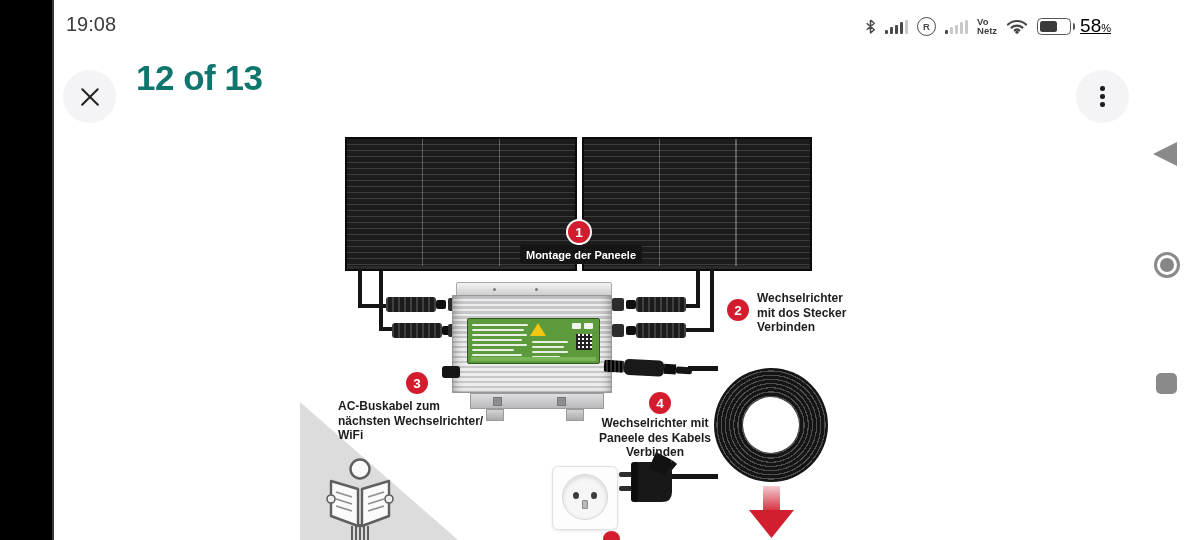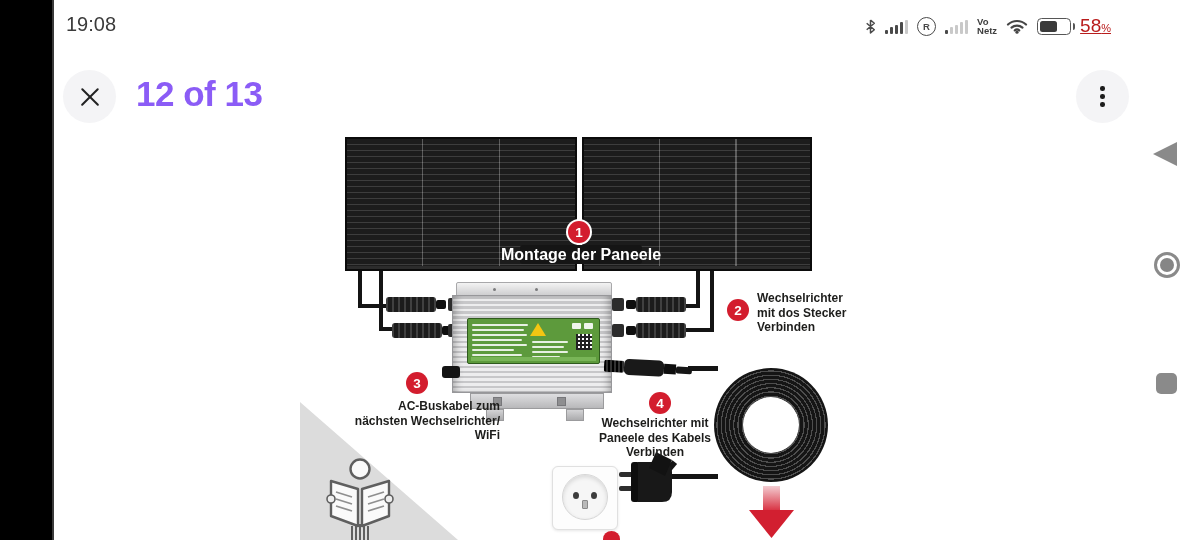--- a/index.html
+++ b/index.html
@@ -13,28 +13,28 @@
   .sicons{position:absolute;right:97px;top:11px;height:30px;display:flex;align-items:center;gap:9px;z-index:8;color:#454545;}
   .sig{display:flex;align-items:flex-end;gap:2px;height:15px;}
   .sig i{display:block;width:3px;border-radius:1px;background:#c9c9c9;}
   .sig i.f{background:#4a4a4a;}
   .roam{width:17px;height:17px;border:1.6px solid #4a4a4a;border-radius:50%;display:flex;align-items:center;justify-content:center;
         font-size:9.5px;font-weight:700;color:#4a4a4a;}
   .vowifi{font-size:9.5px;line-height:9.5px;font-weight:600;color:#3f3f3f;}
   .batt{position:relative;width:32px;height:15px;border:1.6px solid #565656;border-radius:4.5px;}
   .batt .fill{position:absolute;left:2px;top:2px;bottom:2px;width:17px;background:#3a3a3a;border-radius:2.5px;}
   .batt:after{content:"";position:absolute;right:-5px;top:4px;width:2.5px;height:7px;background:#565656;border-radius:0 2px 2px 0;}
-  .pct{font-size:19px;color:#b91c1c;text-decoration:underline;}
+  .pct{font-size:19px;color:#000000;text-decoration:underline;}
   .pct small{font-size:11px;}
   
   .circle-btn{position:absolute;width:53px;height:53px;border-radius:50%;background:#f4f4f6;display:flex;align-items:center;justify-content:center;z-index:8;cursor:pointer;}
   .xwrap{position:relative;width:24px;height:24px;}
   .xwrap i{position:absolute;left:0;top:11px;width:24px;height:2.2px;background:#222;border-radius:1px;}
   .xwrap i:first-child{transform:rotate(45deg);} .xwrap i:last-child{transform:rotate(-45deg);}
-  .title{position:absolute;left:136px;top:74px;font-size:35px;font-weight:800;color:#8b5cf6;letter-spacing:-.5px;z-index:8;}
+  .title{position:absolute;left:136px;top:58px;font-size:35px;font-weight:800;color:#0f766e;letter-spacing:-.5px;z-index:8;}
   .kebab{display:flex;flex-direction:column;gap:3.5px;}
   .kebab i{width:4.5px;height:4.5px;border-radius:50%;background:#1c1c1c;}
   
   .nav-back{position:absolute;left:1153px;top:142px;width:0;height:0;border-top:12px solid transparent;border-bottom:12px solid transparent;border-right:24px solid #8a8a8a;z-index:9;cursor:pointer;}
   .nav-home{position:absolute;left:1154px;top:252px;width:26px;height:26px;border:3px solid #8a8a8a;border-radius:50%;box-sizing:border-box;z-index:9;cursor:pointer;}
   .nav-home i{position:absolute;left:3px;top:3px;width:14px;height:14px;border-radius:50%;background:#868686;}
   .nav-recents{position:absolute;left:1156px;top:373px;width:21px;height:21px;background:#8a8a8a;border-radius:5px;z-index:9;cursor:pointer;}
   
   .watermark{position:absolute;right:6px;top:484px;font-size:38px;font-weight:700;letter-spacing:2px;color:#f1f1f1;
              -webkit-text-stroke:2px #dcdcdc;z-index:7;white-space:nowrap;}
@@ -84,21 +84,21 @@
           box-sizing:border-box;box-shadow:inset 0 2px 4px rgba(0,0,0,.12);}
   .hole{position:absolute;width:6px;height:7px;border-radius:50%;background:#3c3c3c;}
   .pin{position:absolute;left:582px;top:500px;width:6px;height:9px;background:#b9b9b9;border:1px solid #8a8a8a;box-sizing:border-box;border-radius:1px;}
   .arrow-shaft{position:absolute;left:763px;top:486px;width:17px;height:26px;background:linear-gradient(180deg,#f3ccd1,#d7293a);}
   .arrow-head{position:absolute;left:749px;top:510px;width:45px;height:28px;background:#d21f30;clip-path:polygon(0 0,100% 0,50% 100%);}
   .cut-dot{position:absolute;left:603px;top:531px;width:17px;height:16px;border-radius:50%;background:#d31d2e;}
   .corner-tri{position:absolute;left:300px;top:402px;width:158px;height:138px;background:#dcdcdc;clip-path:polygon(0 0,0 100%,100% 100%);}
   .badge{position:absolute;width:22px;height:22px;border-radius:50%;background:#d31d2e;color:#fff;display:flex;align-items:center;justify-content:center;
          font-size:13.5px;font-weight:700;box-shadow:0 0 0 2px #fff;z-index:3;}
   .lbl1{position:absolute;left:520px;top:245px;width:122px;height:19px;background:#151515;border-radius:3px;color:#fff;
-        display:flex;align-items:center;justify-content:center;font-size:16px;font-weight:700;z-index:3;white-space:nowrap;}
+        display:flex;align-items:center;justify-content:center;font-size:11px;font-weight:700;z-index:3;white-space:nowrap;}
   .steptxt{position:absolute;font-size:12px;line-height:14.6px;font-weight:700;color:#1d1d1b;z-index:2;}
 </style>
 </head>
 <body>
 
 <div class="screen">
 
   <div class="notch"></div>
 
   <span class="time">19:08</span>
@@ -265,21 +265,21 @@
       </div>
     <div class="steptxt" style="left:757px;top:291px;width:120px;text-align:left;">
       <div>Wechselrichter</div>
         <div>mit dos Stecker</div>
         <div>Verbinden</div>
     </div>
 
     <div class="badge" style="left:406px;top:372px;">
         <span>3</span>
       </div>
-    <div class="steptxt" style="left:338px;top:399px;width:162px;text-align:right;">
+    <div class="steptxt" style="left:338px;top:399px;width:162px;text-align:left;">
       <div>AC-Buskabel zum</div>
         <div>nächsten Wechselrichter/</div>
         <div>WiFi</div>
     </div>
 
     <div class="badge" style="left:649px;top:392px;">
         <span>4</span>
       </div>
     <div class="steptxt" style="left:574px;top:416px;width:162px;text-align:center;">
       <div>Wechselrichter mit</div>

